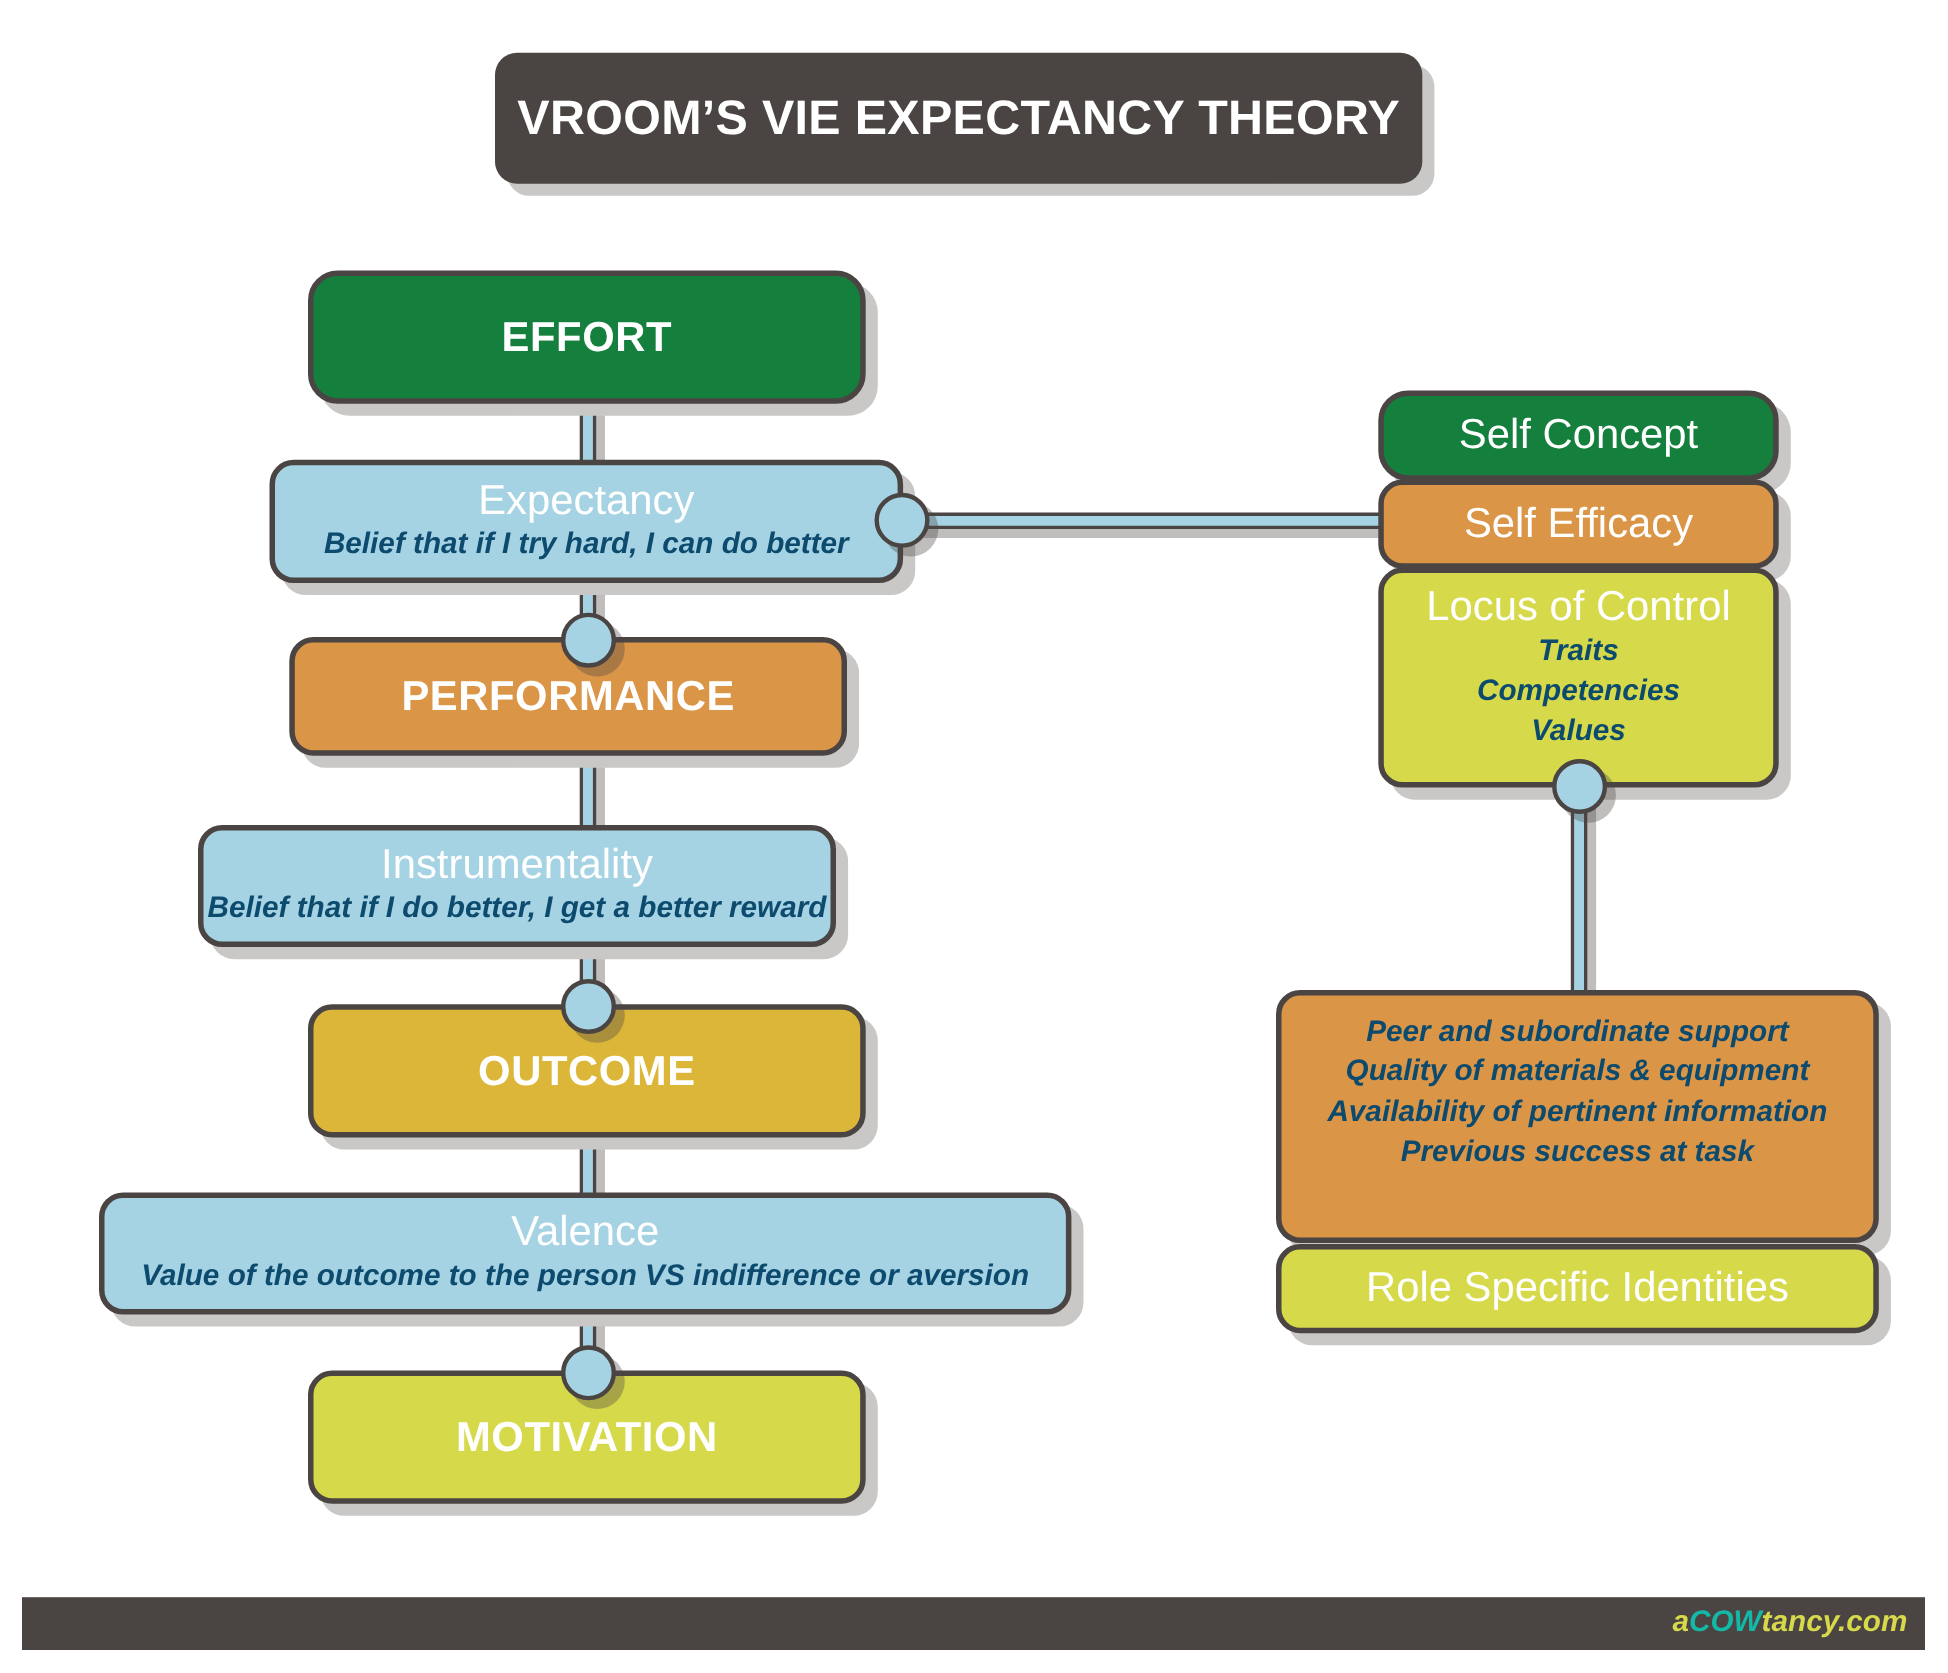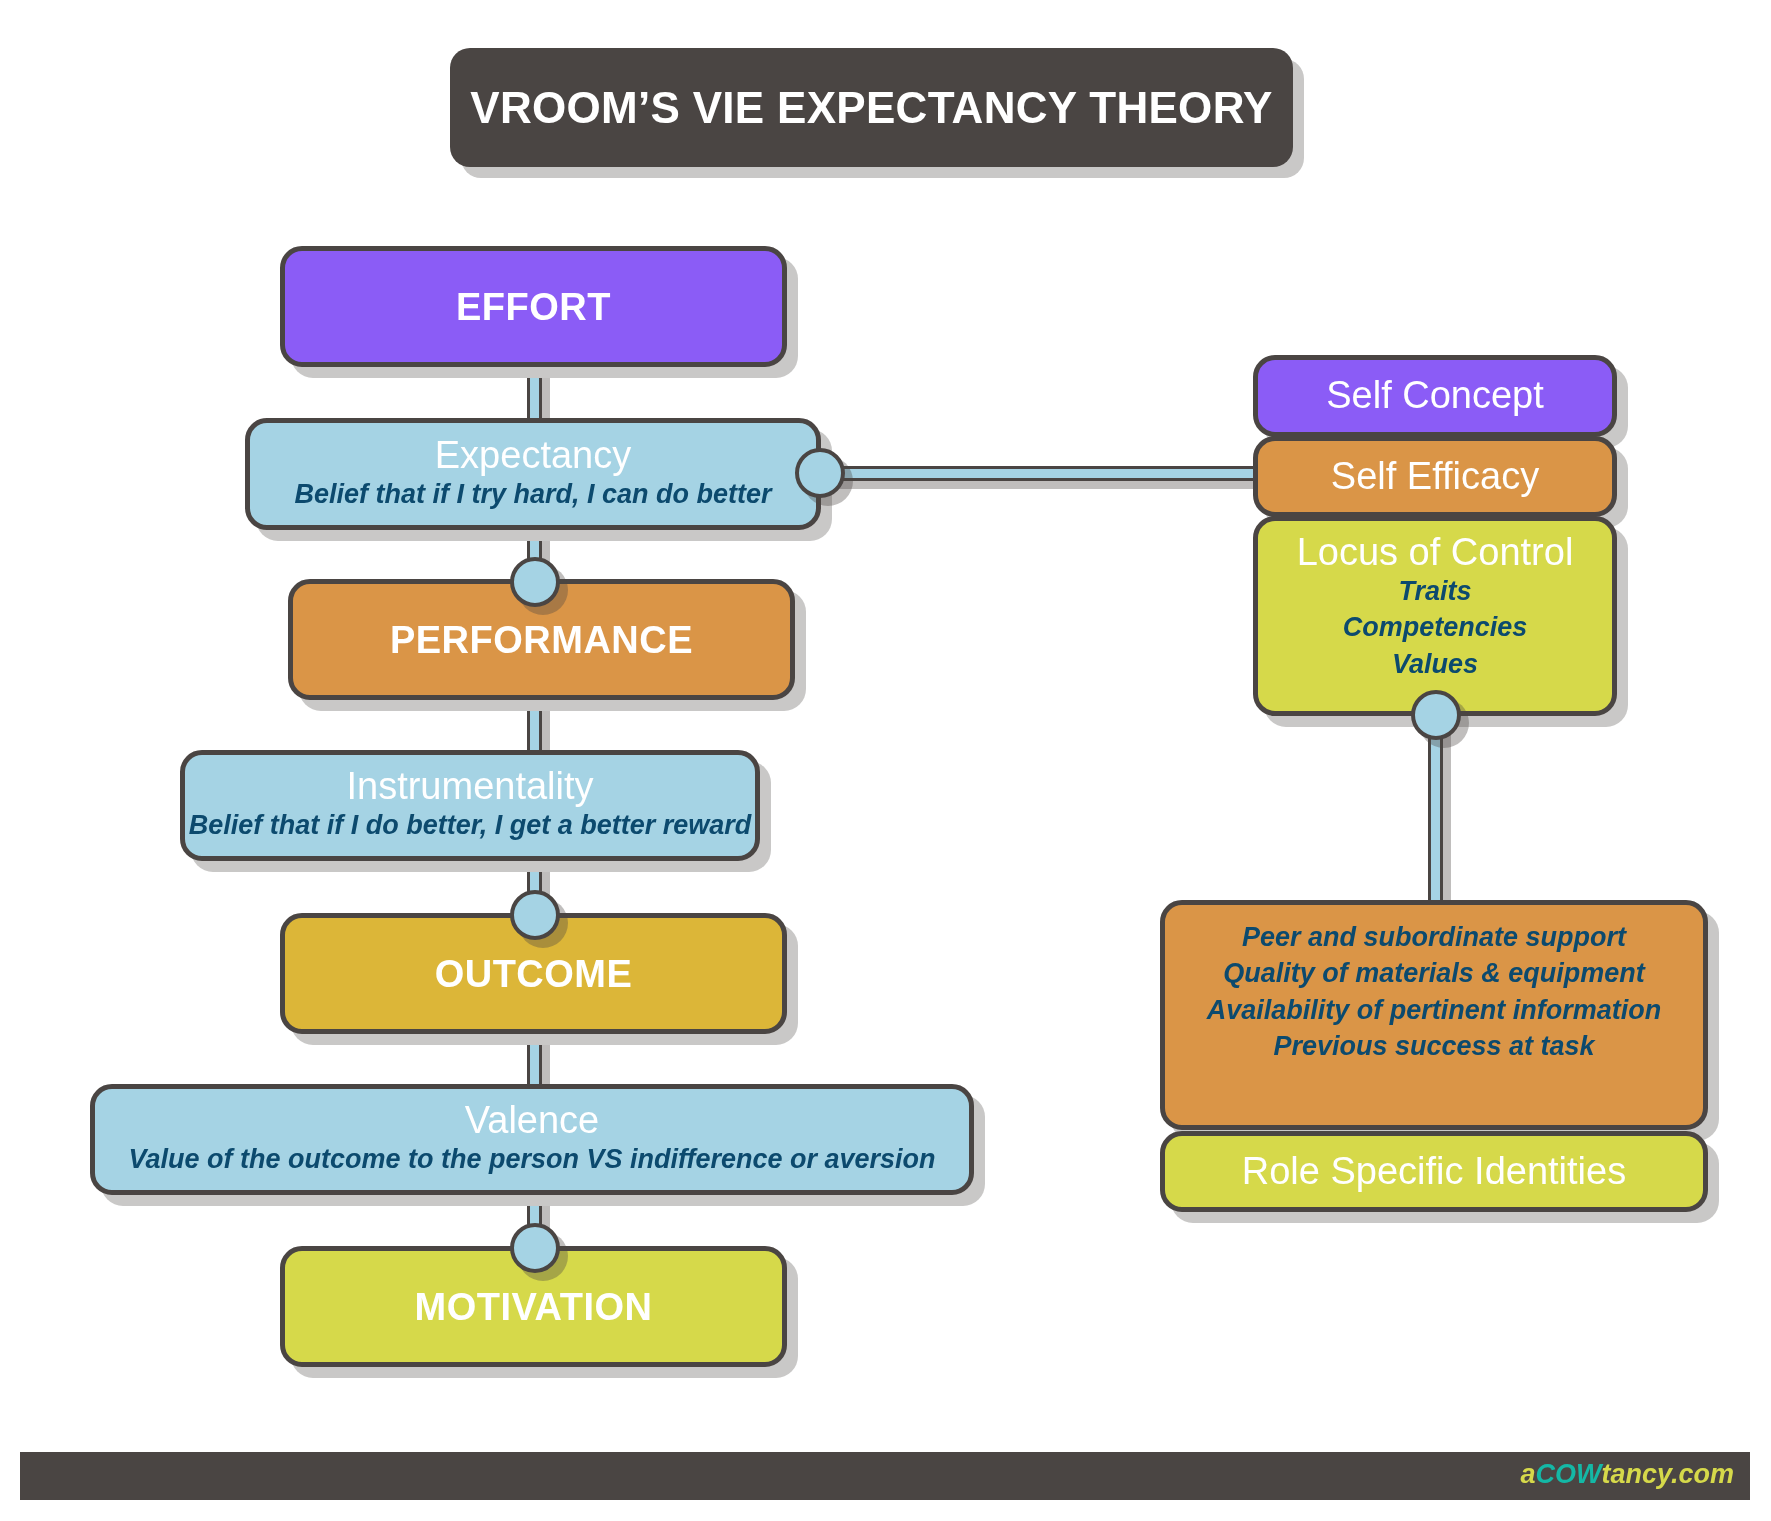--- a/index.html
+++ b/index.html
@@ -2,21 +2,21 @@
 <html><head>
 <meta charset="utf-8">
 <style>
   html, body { margin:0; padding:0; background:#ffffff; }
   body { width:1771px; height:1521px; position:relative; overflow:hidden;
          font-family:"Liberation Sans", "DejaVu Sans", sans-serif; }
   .box { position:absolute; box-sizing:border-box; border:5px solid #4a4543;
          border-radius:22px; box-shadow:11px 11px 0 #c9c8c7;
          display:flex; flex-direction:column; align-items:center; justify-content:center;
          text-align:center; }
-  .red { background:#8b5cf6; }
+  .red { background:#15803d;border-radius:27px; }
   .orange { background:#da9547; }
   .gold { background:#dcb638; }
   .lime { background:#d6d94a; }
   .blue { background:#a5d3e4; }
   .big { color:#ffffff; font-weight:bold; font-size:38px; letter-spacing:0.5px; line-height:1; }
   .head { color:#ffffff; font-size:38px; font-weight:normal; line-height:1.05; }
   .sub { color:#0c4a6e; font-weight:bold; font-style:italic; font-size:27px; line-height:1.35; }
   .title { position:absolute; left:450px; top:48px; width:843px; height:119px; box-sizing:border-box;
            background:#4a4543; border-radius:20px; box-shadow:11px 11px 0 #c9c8c7;
            color:#ffffff; font-weight:bold; font-size:44px; display:flex; align-items:center; justify-content:center;
@@ -52,21 +52,21 @@
 
 <div class="box red" style="left:280px; top:246px; width:507px; height:121px;">
   <span class="big">EFFORT</span>
 </div>
 
 <div class="box blue" style="left:245px; top:418px; width:576px; height:112px;">
   <span class="head">Expectancy</span>
   <span class="sub">Belief that if I try hard, I can do better</span>
 </div>
 
-<div class="box orange" style="left:288px; top:579px; width:507px; height:121px;">
+<div class="box orange" style="left:263px; top:579px; width:507px; height:108px;">
   <span class="big">PERFORMANCE</span>
 </div>
 
 <div class="box blue" style="left:180px; top:750px; width:580px; height:111px;">
   <span class="head">Instrumentality</span>
   <span class="sub">Belief that if I do better, I get a better reward</span>
 </div>
 
 <div class="box gold" style="left:280px; top:913px; width:507px; height:121px;">
   <span class="big">OUTCOME</span>

